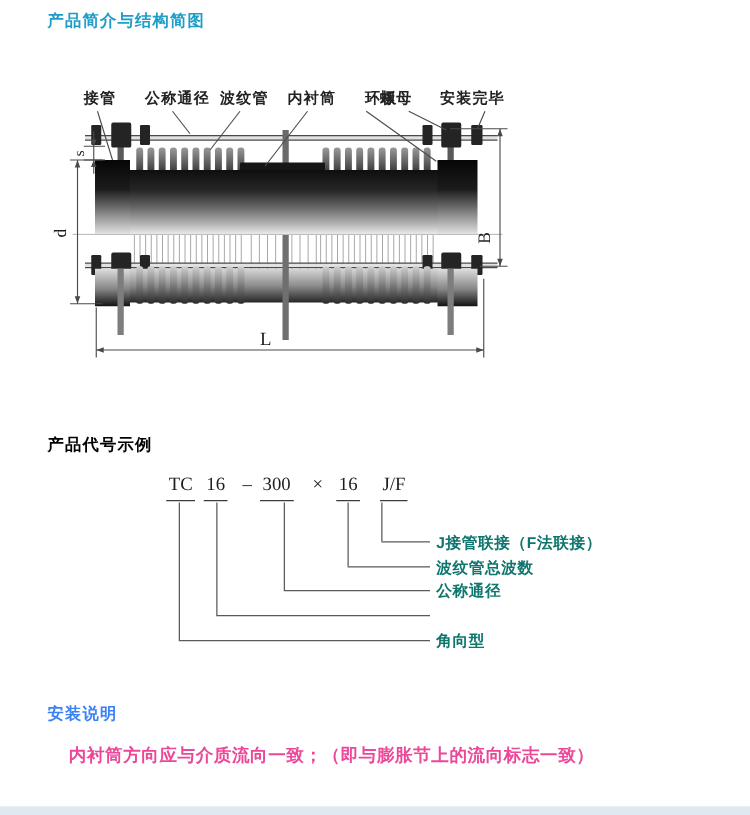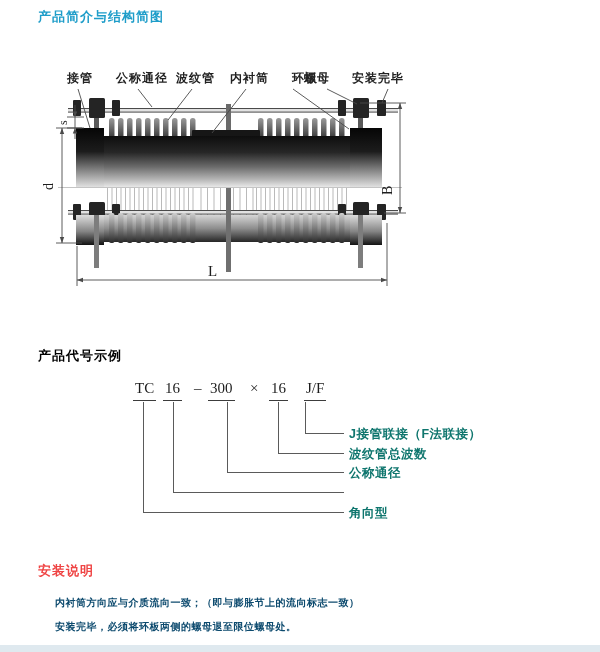--- a/index.html
+++ b/index.html
@@ -14,21 +14,21 @@
   .part-label { position:absolute; top:15px; font-size:12px; font-weight:700; color:#222; white-space:nowrap; letter-spacing:1px; }
 
   
   .code-area { position:absolute; left:0; top:0; width:484px; height:652px; pointer-events:none; }
   .tok { position:absolute; top:380px; font-family:"Liberation Serif", serif; font-size:15px; color:#1d1d1d; padding:0 2px 3px 2px; white-space:nowrap; }
   .tok.u { border-bottom:1px solid #3c3c3c; }
   .cline { position:absolute; background:#5a5a5a; }
   .callout-label { position:absolute; left:349px; font-size:12.5px; font-weight:600; color:#0f766e; white-space:nowrap; letter-spacing:0.5px; }
 
   
-  .install-line { position:absolute; left:55px; font-size:10px; font-weight:600; color:#0c4a6e; white-space:nowrap; letter-spacing:0.5px; }
+  .install-line { position:absolute; left:55px; font-size:14px; font-weight:600; color:#ec4899; white-space:nowrap; letter-spacing:0.5px; }
 
   .footer-strip { position:absolute; left:0; top:645px; width:600px; height:7px; background:#dfe9ef; }
 
   .dimtext { font-family:"Liberation Serif", serif; fill:#1d1d1d; }
 </style>
 </head>
 <body>
 
 <div class="page">
 
@@ -301,18 +301,17 @@
     <div class="cline" style="left:227px; top:472px; width:117px; height:1px"></div>
     <div class="cline" style="left:173px; top:492px; width:171px; height:1px"></div>
     <div class="cline" style="left:143px; top:512px; width:201px; height:1px"></div>
 
     <div class="callout-label" style="top:426px">J接管联接（F法联接）</div>
     <div class="callout-label" style="top:446px">波纹管总波数</div>
     <div class="callout-label" style="top:465px">公称通径</div>
     <div class="callout-label" style="top:505px">角向型</div>
   </div>
 
-  <div class="heading" style="top: 562px; color: #ef4444;">安装说明</div>
+  <div class="heading" style="top: 562px; color: #3b82f6;">安装说明</div>
   <div class="install-line" style="top:596px">内衬筒方向应与介质流向一致；（即与膨胀节上的流向标志一致）</div>
-  <div class="install-line" style="top:620px">安装完毕，必须将环板两侧的螺母退至限位螺母处。</div>
 
   <div class="footer-strip" style="background: rgb(223, 233, 239);"></div>
 </div>
 
 </body></html>

